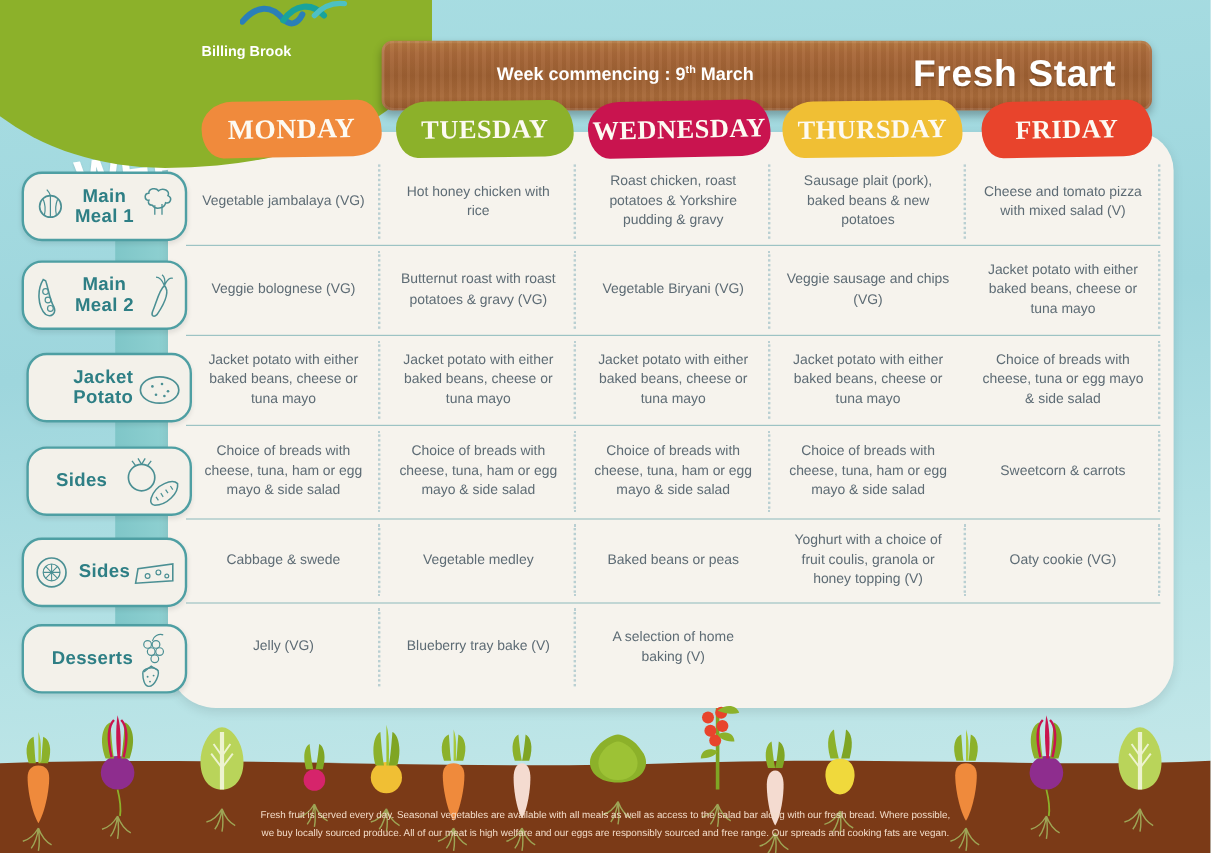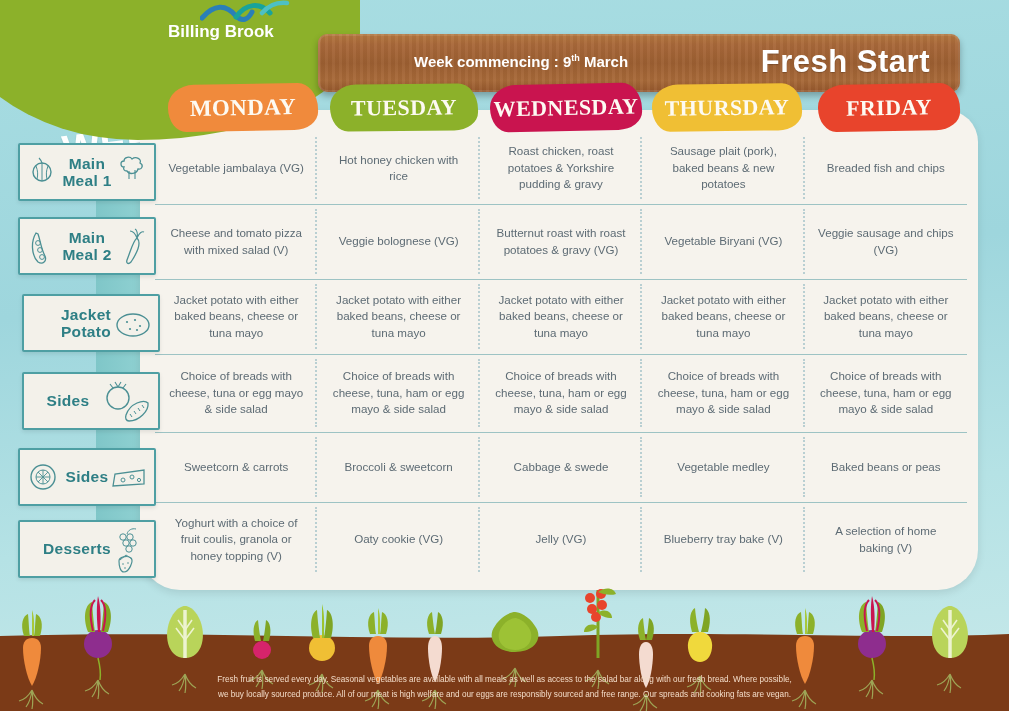--- a/index.html
+++ b/index.html
@@ -33,22 +33,22 @@
   }
   .masthead-week {
     position: absolute; left: 62px; top: 118px;
     font-family: "Liberation Sans", sans-serif;
     font-size: 40px; font-weight: 700; color: #ffffff;
     letter-spacing: 0px;
     transform: rotate(-7deg);
     text-shadow: 0 1px 2px rgba(0,0,0,.12);
   }
   .brand-name {
-    position: absolute; left: 168px; top: 22px;
-    font-size: 17px; font-weight: 700; color: #ffffff;
+    position: absolute; left: 168px; top: 36px;
+    font-size: 12px; font-weight: 700; color: #ffffff;
     z-index: 7;
   }
   .brand-swoosh {
     position: absolute; left: 200px; top: 0px;
     width: 90px; height: 24px; z-index: 7;
   }
 
   
   .wood-banner {
     position: absolute; left: 318px; top: 15px;
@@ -143,21 +143,21 @@
     position: absolute; left: 0; width: 812px; height: 1px;
     background: #9dc3c4; z-index: 7;
   }
 
   
   .pill {
     position: absolute; left: 18px;
     width: 138px; height: 58px;
     background: #f3f1ea;
     border: 2px solid #4e9fa3;
-    border-radius: 2px;
+    border-radius: 17px;
     z-index: 10;
     display: flex; align-items: center; justify-content: center;
     box-shadow: 0 2px 4px rgba(0,0,0,.09);
   }
   .pill .plabel {
     font-family: "Liberation Sans", sans-serif;
     font-size: 15.5px; font-weight: 700; color: #2e7f85;
     line-height: 1.12; text-align: center;
     letter-spacing: .3px;
   }
@@ -221,42 +221,40 @@
     <div class="daytab d4">
         <span>Friday</span>
       </div>
   </div>
 
   <div class="grid">
     <div class="cell">Vegetable jambalaya (VG)</div>
     <div class="cell">Hot honey chicken with rice</div>
     <div class="cell">Roast chicken, roast potatoes &amp; Yorkshire pudding &amp; gravy</div>
     <div class="cell">Sausage plait (pork), baked beans &amp; new potatoes</div>
-    <div class="cell lastcol">Breaded fish and chips</div>
 
     <div class="cell">Cheese and tomato pizza with mixed salad (V)</div>
     <div class="cell">Veggie bolognese (VG)</div>
     <div class="cell">Butternut roast with roast potatoes &amp; gravy (VG)</div>
     <div class="cell">Vegetable Biryani (VG)</div>
     <div class="cell lastcol">Veggie sausage and chips (VG)</div>
 
     <div class="cell">Jacket potato with either baked beans, cheese or tuna mayo</div>
     <div class="cell">Jacket potato with either baked beans, cheese or tuna mayo</div>
     <div class="cell">Jacket potato with either baked beans, cheese or tuna mayo</div>
     <div class="cell">Jacket potato with either baked beans, cheese or tuna mayo</div>
     <div class="cell lastcol">Jacket potato with either baked beans, cheese or tuna mayo</div>
 
     <div class="cell">Choice of breads with cheese, tuna or egg mayo &amp; side salad</div>
     <div class="cell">Choice of breads with cheese, tuna, ham or egg mayo &amp; side salad</div>
     <div class="cell">Choice of breads with cheese, tuna, ham or egg mayo &amp; side salad</div>
     <div class="cell">Choice of breads with cheese, tuna, ham or egg mayo &amp; side salad</div>
     <div class="cell lastcol">Choice of breads with cheese, tuna, ham or egg mayo &amp; side salad</div>
 
     <div class="cell">Sweetcorn &amp; carrots</div>
-    <div class="cell">Broccoli &amp; sweetcorn</div>
     <div class="cell">Cabbage &amp; swede</div>
     <div class="cell">Vegetable medley</div>
     <div class="cell lastcol">Baked beans or peas</div>
 
     <div class="cell">Yoghurt with a choice of fruit coulis, granola or honey topping (V)</div>
     <div class="cell">Oaty cookie (VG)</div>
     <div class="cell">Jelly (VG)</div>
     <div class="cell">Blueberry tray bake (V)</div>
     <div class="cell lastcol">A selection of home baking (V)</div>
 

